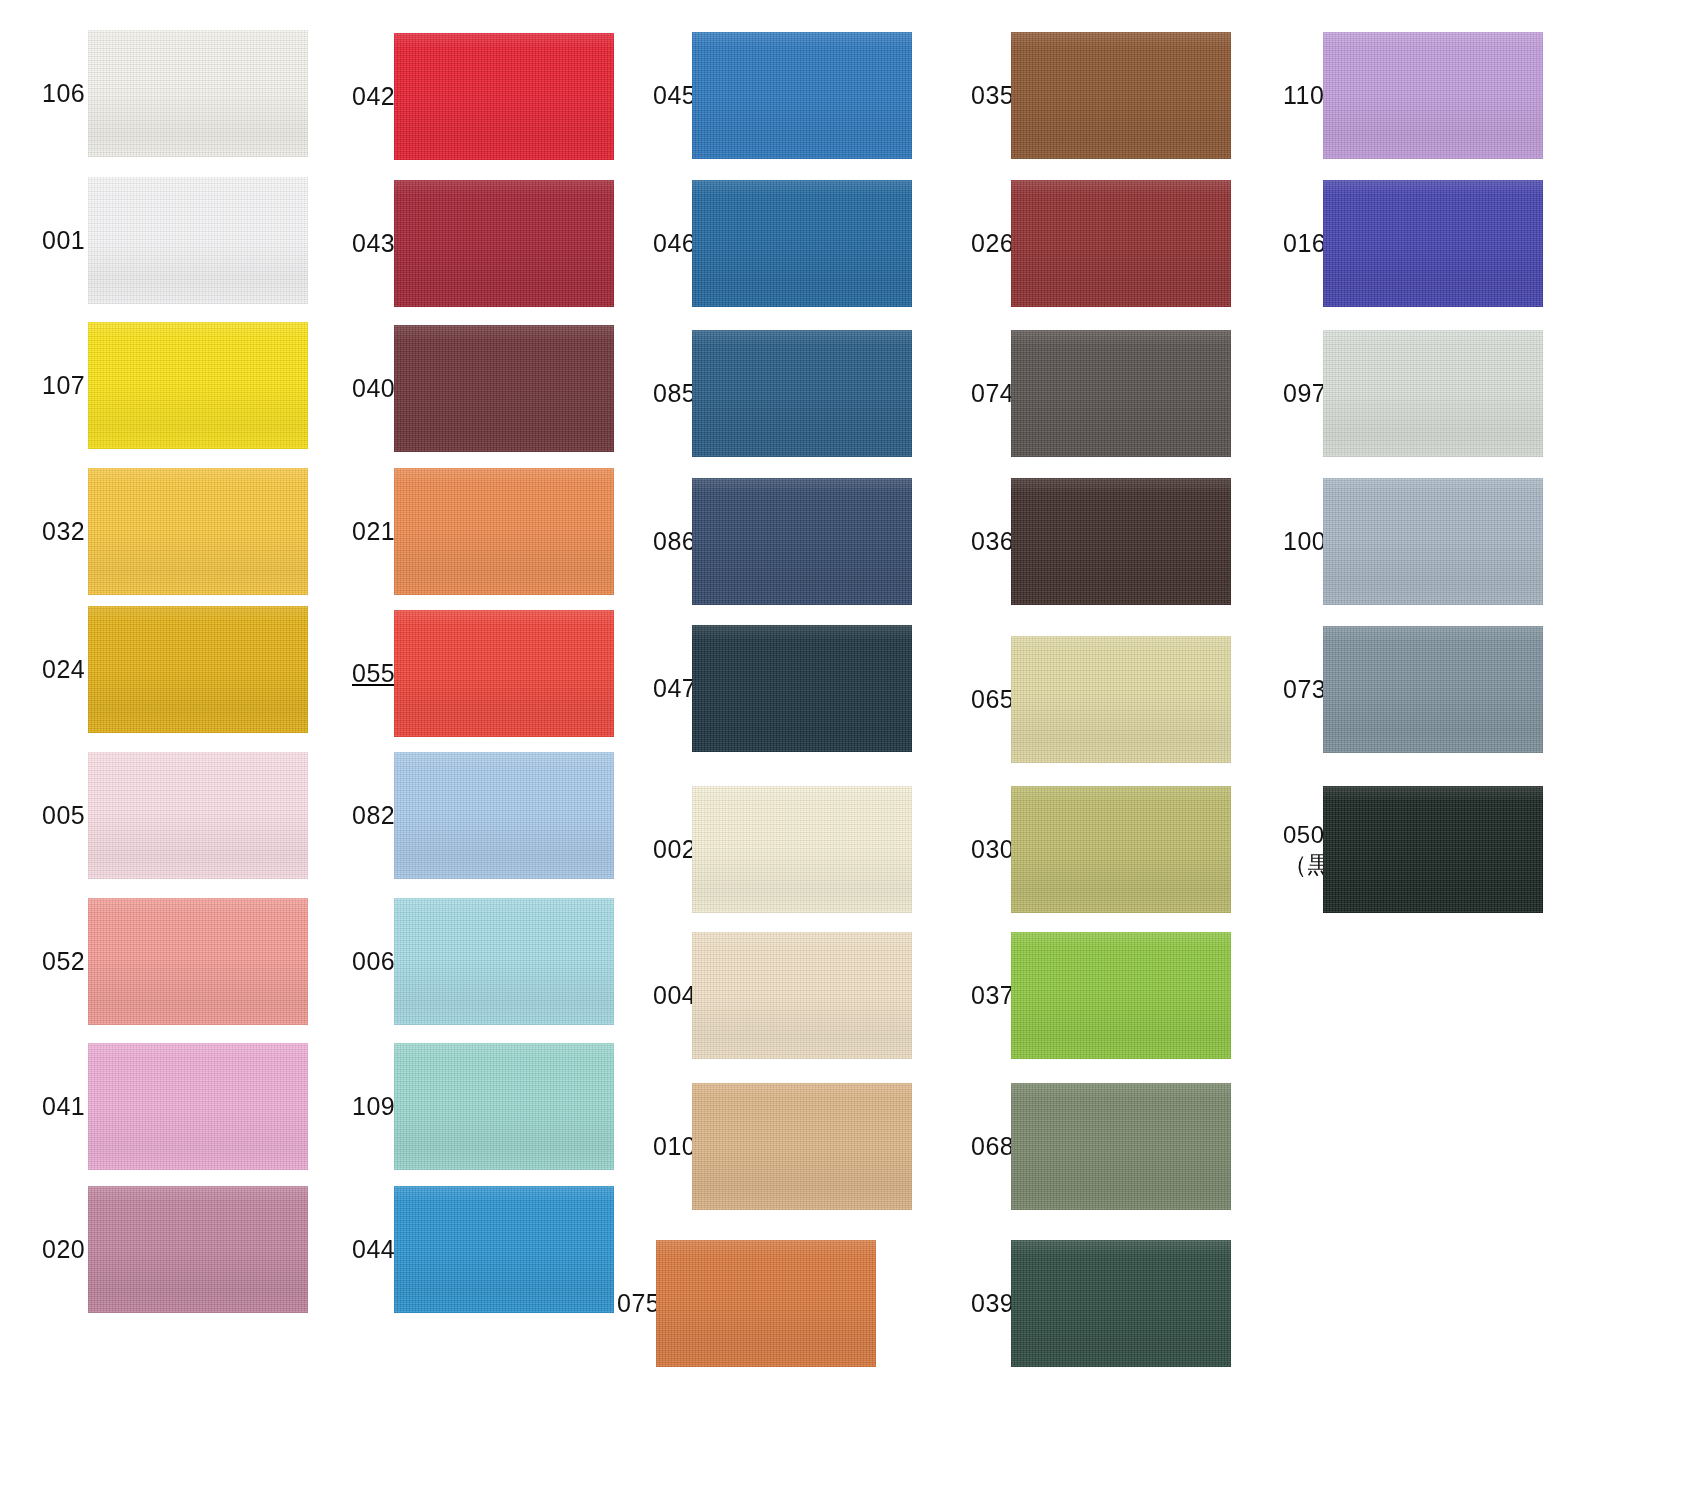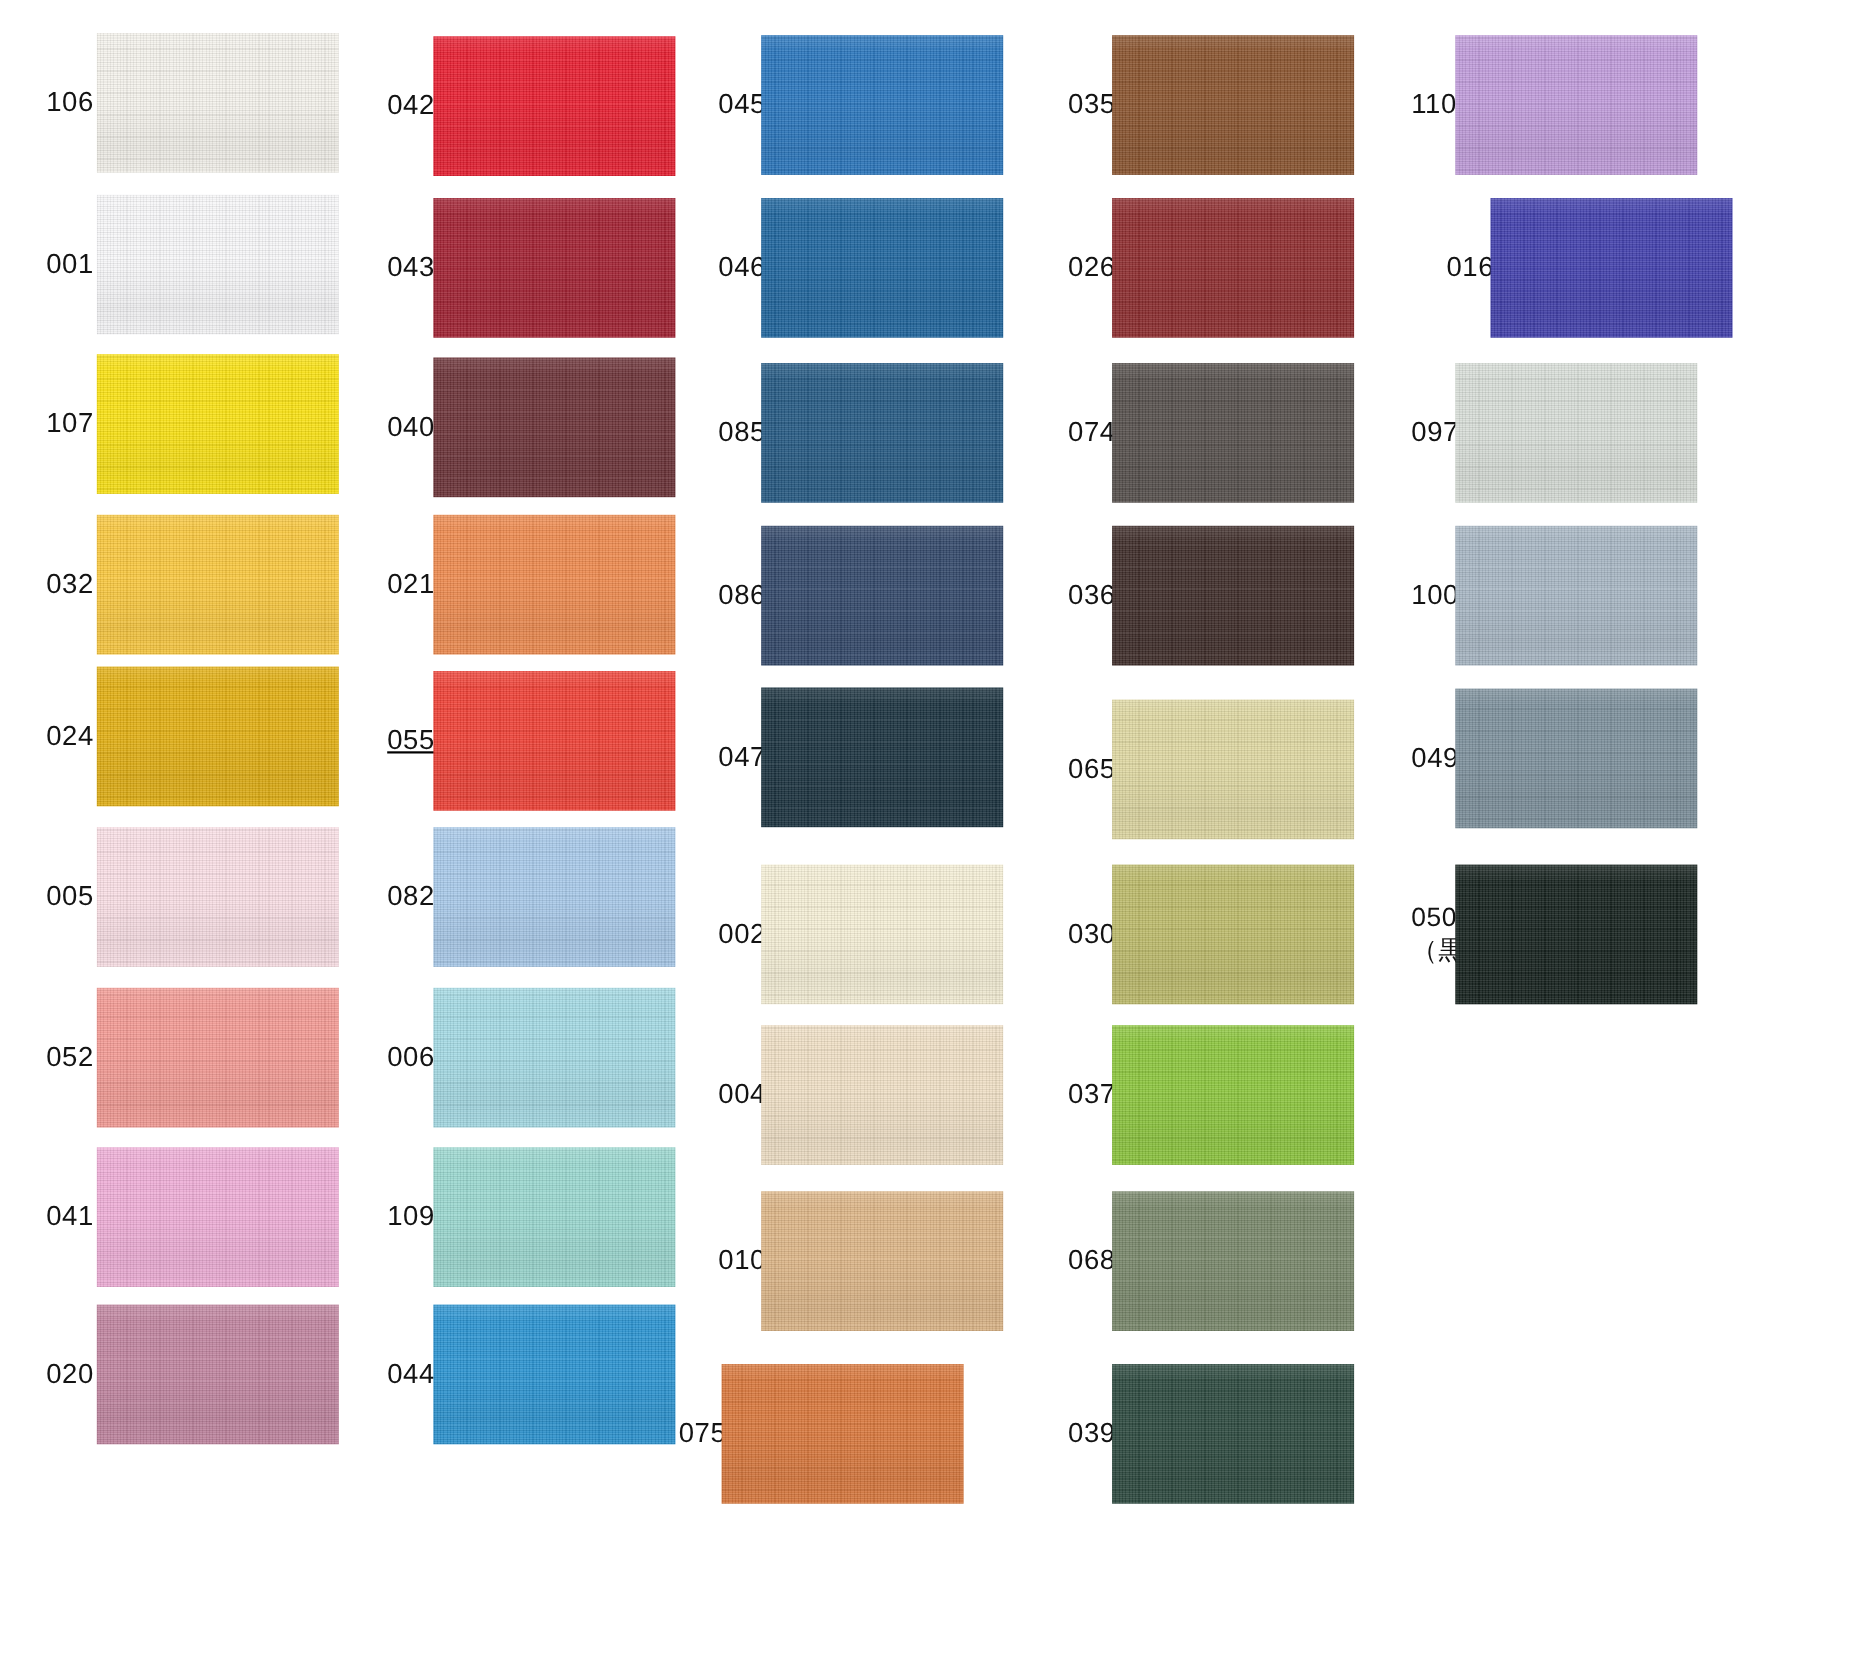--- a/index.html
+++ b/index.html
@@ -231,34 +231,34 @@
       <div class="swatch-chip" style="width: 220px; height: 127px; background: rgb(120, 135, 106);"></div>
     </div>
     <div class="swatch-row" style="left: 971px; top: 1240px; height: 127px;">
       <div class="swatch-label" style="width: 40px;">039</div>
       <div class="swatch-chip" style="width: 220px; height: 127px; background: rgb(45, 74, 64);"></div>
     </div>
     <div class="swatch-row" style="left: 1283px; top: 32px; height: 127px;">
       <div class="swatch-label" style="width: 40px;">110</div>
       <div class="swatch-chip" style="width: 220px; height: 127px; background: rgb(193, 157, 219);"></div>
     </div>
-    <div class="swatch-row" style="left: 1283px; top: 180px; height: 127px; margin-left: 32px;">
+    <div class="swatch-row" style="left: 1283px; top: 180px; height: 127px;">
       <div class="swatch-label" style="width: 40px;">016</div>
       <div class="swatch-chip" style="width: 220px; height: 127px; background: rgb(68, 66, 173);"></div>
     </div>
     <div class="swatch-row" style="left: 1283px; top: 330px; height: 127px;">
       <div class="swatch-label" style="width: 40px;">097</div>
       <div class="swatch-chip" style="width: 220px; height: 127px; background: rgb(216, 222, 216);"></div>
     </div>
     <div class="swatch-row" style="left: 1283px; top: 478px; height: 127px;">
       <div class="swatch-label" style="width: 40px;">100</div>
       <div class="swatch-chip" style="width: 220px; height: 127px; background: rgb(167, 182, 195);"></div>
     </div>
     <div class="swatch-row" style="left: 1283px; top: 626px; height: 127px;">
-      <div class="swatch-label" style="width: 40px;">049</div>
+      <div class="swatch-label" style="width: 40px;">073</div>
       <div class="swatch-chip" style="width: 220px; height: 127px; background: rgb(126, 145, 157);"></div>
     </div>
     <div class="swatch-row" style="left: 1283px; top: 786px; height: 127px;">
       <div class="swatch-label two-line" style="width: 40px;">050
 （黒）</div>
       <div class="swatch-chip" style="width: 220px; height: 127px; background: rgb(23, 35, 31);"></div>
     </div>
   </div>
 
 </body></html>

